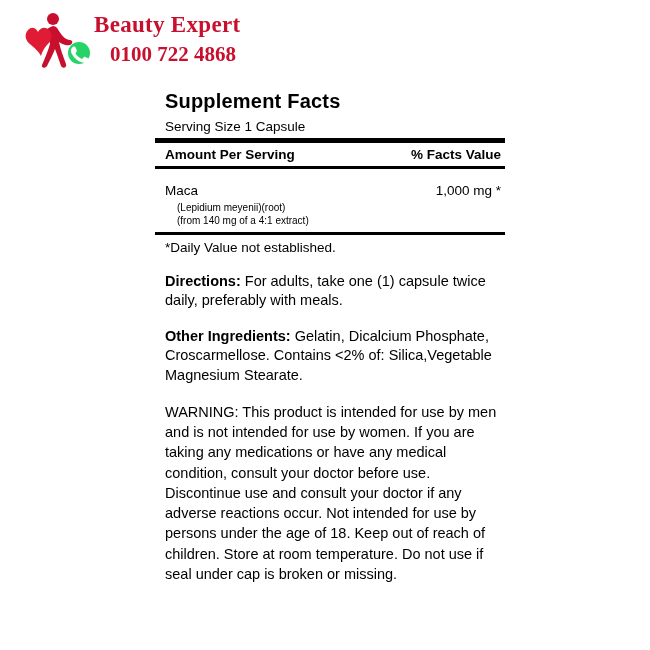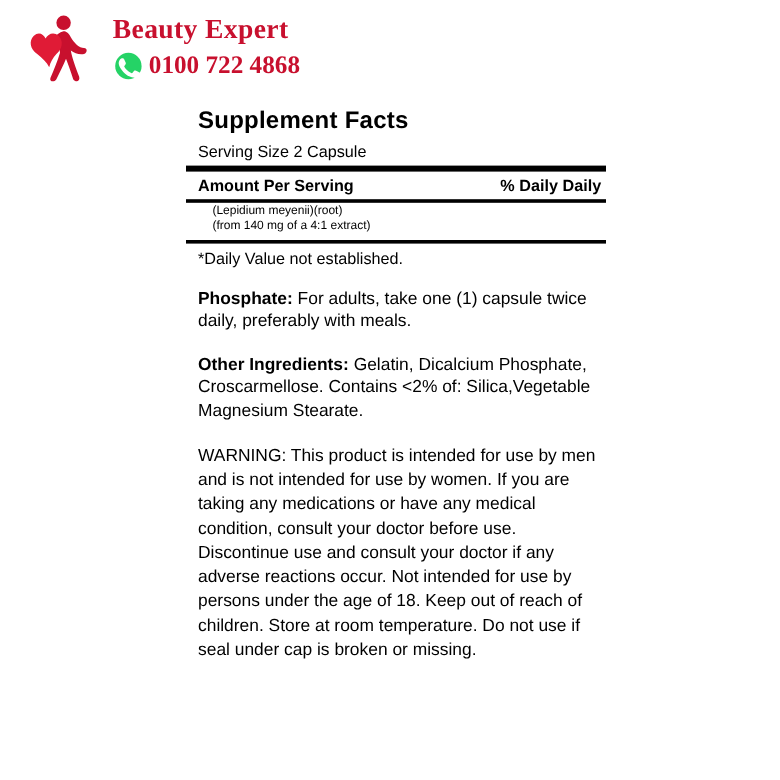--- a/index.html
+++ b/index.html
@@ -37,25 +37,24 @@
     top: 4px;
     font-family: "Liberation Serif", serif;
     font-size: 23px;
     font-weight: bold;
     letter-spacing: 0.3px;
     color: #c8102e;
     white-space: nowrap;
   }
   .brand-phone-row {
     position: absolute;
-    left: 78px;
+    left: 50px;
     top: 34px;
     display: flex;
-    align-items: center;
-    gap: 6px;
+    gap: 20px;
   }
   .wa-icon {
     width: 22px;
     height: 22px;
     border-radius: 50%;
     background: #25d366;
     position: relative;
     flex: 0 0 auto;
   }
   .wa-icon svg { display: block; }
@@ -162,42 +161,46 @@
         <path d="M7.2 5.3c-.3-.7-.6-.7-.9-.7h-.7c-.3 0-.8.1-1.2.6-.4.5-1.5 1.5-1.5 3.6s1.6 4.2 1.8 4.5c.2.3 3 4.8 7.4 6.5 3.7 1.4 4.4 1.1 5.2 1.1.8-.1 2.6-1.1 3-2.1.4-1 .4-1.9.3-2.1-.1-.2-.4-.3-.8-.5-.4-.2-2.6-1.3-3-1.4-.4-.2-.7-.2-1 .2-.3.4-1.1 1.4-1.4 1.7-.3.3-.5.3-.9.1-.4-.2-1.8-.7-3.5-2.2-1.3-1.2-2.2-2.6-2.4-3-.2-.4 0-.7.2-.9.2-.2.4-.5.6-.8.2-.3.3-.5.4-.8.1-.3.1-.6 0-.8-.1-.2-1-2.3-1.3-3z" fill="#ffffff"></path>
       </svg>
     </span>
     <span class="brand-phone">0100 722 4868</span>
   </div>
 </div>
 
 <div class="label">
 
   <div class="label-title">Supplement Facts</div>
-  <div class="serving-size">Serving Size 2 Capsule</div>
+  <div class="serving-size">Serving Size 1 Capsule</div>
 
   <div class="rule-thick"></div>
 
   <div class="row header-row">
     <span>Amount Per Serving</span>
-    <span>% Daily Daily</span>
+    <span>% Facts Value</span>
   </div>
 
   <div class="rule-medium"></div>
 
   <div class="ing-block">
+    <div class="row">
+      <span class="ing-name">Maca</span>
+      <span class="ing-amount">1,000 mg *</span>
+    </div>
     <div class="subline">(Lepidium meyenii)(root)</div>
     <div class="subline">(from 140 mg of a 4:1 extract)</div>
   </div>
 
   <div class="rule-medium"></div>
 
   <div class="footnote">*Daily Value not established.</div>
 
   <p class="para">
-    <b>Phosphate:</b><span> For adults, take one (1) capsule twice daily, preferably with meals.</span>
+    <b>Directions:</b><span> For adults, take one (1) capsule twice daily, preferably with meals.</span>
   </p>
 
   <p class="para">
     <b>Other Ingredients:</b><span> Gelatin, Dicalcium Phosphate, Croscarmellose. Contains &lt;2% of: Silica,Vegetable Magnesium Stearate.</span>
   </p>
 
   <p class="para warning">WARNING: This product is intended for use by men and is not intended for use by women. If you are taking any medications or have any medical condition, consult your doctor before use. Discontinue use and consult your doctor if any adverse reactions occur. Not intended for use by persons under the age of 18. Keep out of reach of children. Store at room temperature. Do not use if seal under cap is broken or missing.</p>
 </div>
 
 </body></html>

